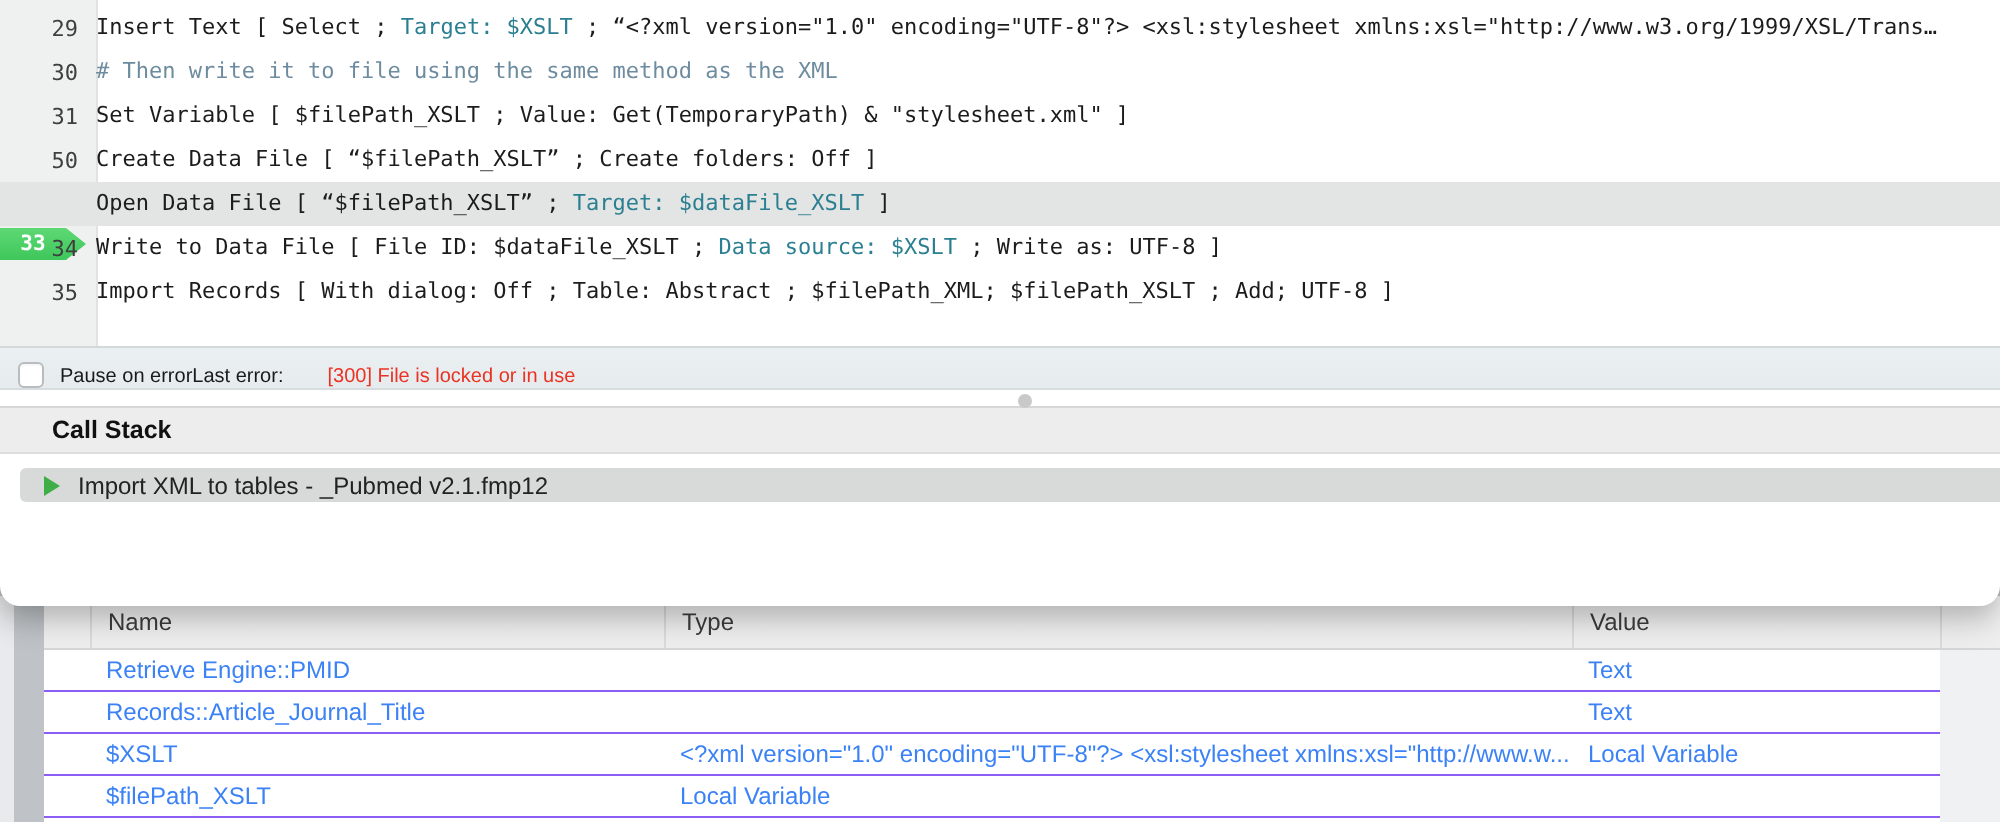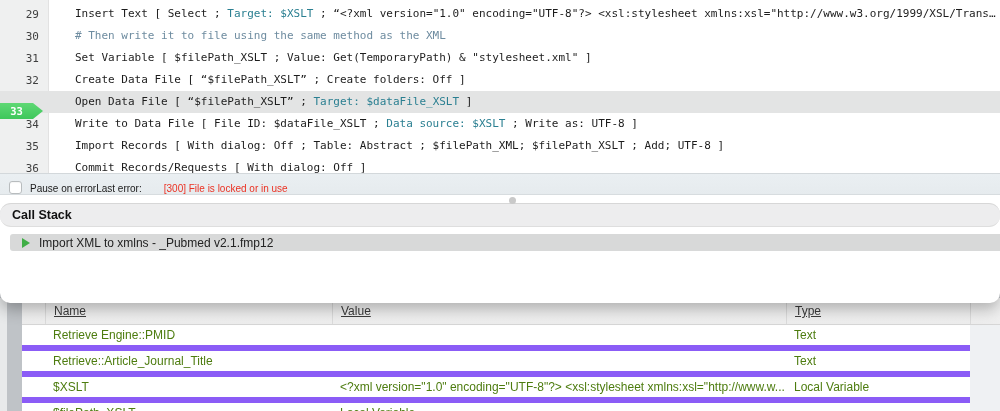--- a/index.html
+++ b/index.html
@@ -15,53 +15,53 @@
     background:#fff;
   }
   .dv-underlay-left{position:absolute;left:0;top:298px;width:7px;height:113px;background:#e8eaeb;}
   .dv-header{
     display:grid;grid-template-columns:23px 287px 454px 184px 30px;
     height:26px;line-height:26px;
     background:linear-gradient(#f8f8f8,#eeeeee);
     border-bottom:1px solid #d6d6d6;
     color:#3c3c3c;font-size:12px;
   }
-  .dv-header .hcell{padding-left:8px;border-left:1px solid #dcdcdc;white-space:nowrap;overflow:hidden;text-decoration:underline;}
+  .dv-header .hcell{padding-left:8px;border-left:1px solid #dcdcdc;white-space:nowrap;overflow:hidden;}
   .dv-header .hcell:first-child{border-left:none;}
   .dv-rows{position:relative;}
   .dv-right-strip{position:absolute;right:0;top:0;width:30px;height:86px;background:#eff1f3;}
   .dv-row{
     display:grid;grid-template-columns:23px 287px 454px 184px 30px;
-    height:20px;line-height:20px;font-size:12px;color:#4d7c0f;
-    border-bottom:6px solid #8b5cf6;background:#fff;
+    height:20px;line-height:20px;font-size:12px;color:#3b82f6;
+    border-bottom:1px solid #8b5cf6;background:#fff;
   }
   .dv-row .cell{padding-left:8px;white-space:nowrap;overflow:hidden;}
   
   .dbg-window{
     position:absolute;left:0;top:0;width:1000px;height:303px;
     background:#fff;border-radius:0 0 10px 10px;
     box-shadow:0 6px 16px rgba(0,0,0,.30);
   }
   
   .script-pane{position:relative;height:173px;overflow:hidden;padding-top:3px;box-sizing:border-box;}
   .gutter-bg{position:absolute;left:0;top:0;width:48px;height:173px;background:#eff0f0;border-right:1px solid #e2e2e2;}
   .script-line{position:relative;display:flex;height:22px;line-height:22px;align-items:center;}
   .script-line.current{background:#e3e4e4;}
   .gutter-cell{width:48px;flex:0 0 48px;text-align:right;box-sizing:border-box;padding-right:9px;position:relative;z-index:2;}
   .line-num{font-family:"DejaVu Sans Mono",monospace;font-size:11px;color:#3f3f3f;}
   .line-badge{
-    position:absolute;left:0;top:1px;width:43px;height:16px;
+    position:absolute;left:0;top:12px;width:43px;height:16px;
     background:linear-gradient(#5ed874,#3ec75b);
     clip-path:polygon(0 0,33px 0,43px 50%,33px 100%,0 100%);
     color:#fff;font-size:10.5px;font-weight:bold;line-height:16px;text-align:center;
     padding-right:10px;box-sizing:border-box;
     font-family:"DejaVu Sans Mono",monospace;
   }
   .code-cell{
-    flex:1;padding-left:27px;white-space:pre;overflow:hidden;
+    flex:1;white-space:pre;overflow:hidden;
     font-family:"DejaVu Sans Mono","Liberation Mono",monospace;font-size:11px;
   }
   .seg-k{color:#1c1c1c;}
   .seg-p{color:#2a7f91;}
   .seg-comment{color:#6e8ca0;}
   
   .status-bar{
     height:20px;border-top:1px solid #d3d8db;border-bottom:1px solid #d7dcdf;
     background:linear-gradient(#eaeff2,#e6ebee);
     display:flex;align-items:flex-end;font-size:10px;color:#1a1a1a;
@@ -72,56 +72,56 @@
   }
   .last-error-label{color:#1a1a1a;}
   .last-error-value{margin-left:6px;color:#eb3223;padding-left:16px;}
   
   .splitter{height:8px;background:#fff;position:relative;}
   .splitter-dot{position:absolute;left:509px;top:2px;width:7px;height:7px;border-radius:50%;background:#c9c9c9;}
   
   .cs-header{
     height:22px;line-height:22px;background:#ededee;
     border-top:1px solid #d7d7d7;border-bottom:1px solid #dedede;
-    font-size:12.5px;font-weight:bold;color:#111;padding-left:12px;border-radius:11px;
+    font-size:12.5px;font-weight:bold;color:#111;padding-left:26px;
   }
   .cs-body{padding-top:7px;}
   .cs-row{
     margin-left:10px;height:17px;background:#d8d9d9;border-radius:3px 0 0 3px;
     display:flex;align-items:center;font-size:12px;color:#222;
   }
   .play-icon{
     width:0;height:0;margin-left:12px;margin-right:9px;
     border-left:8px solid #3fae46;border-top:5px solid transparent;border-bottom:5px solid transparent;
   }
 </style>
 </head>
 <body>
 
 <div class="dv-underlay-left"></div>
 
 <div class="dv-window">
   <div class="dv-header">
     <div class="hcell"></div>
     <div class="hcell">Name</div>
+    <div class="hcell">Type</div>
     <div class="hcell">Value</div>
-    <div class="hcell">Type</div>
     <div class="hcell"></div>
   </div>
   <div class="dv-rows" id="dv-rows">
     <div class="dv-row">
         <div class="cell"></div>
         <div class="cell">Retrieve Engine::PMID</div>
         <div class="cell"></div>
         <div class="cell">Text</div>
         <div class="cell"></div>
       </div>
       <div class="dv-row">
         <div class="cell"></div>
-        <div class="cell">Retrieve::Article_Journal_Title</div>
+        <div class="cell">Records::Article_Journal_Title</div>
         <div class="cell"></div>
         <div class="cell">Text</div>
         <div class="cell"></div>
       </div>
       <div class="dv-row">
         <div class="cell"></div>
         <div class="cell">$XSLT</div>
         <div class="cell">&lt;?xml version="1.0" encoding="UTF-8"?&gt; &lt;xsl:stylesheet xmlns:xsl="http://www.w...</div>
         <div class="cell">Local Variable</div>
         <div class="cell"></div>
@@ -147,57 +147,53 @@
         </div>
         <div class="script-line">
           <div class="gutter-cell"><span class="line-num">30</span></div>
           <div class="code-cell"><span class="seg-comment"># Then write it to file using the same method as the XML</span></div>
         </div>
         <div class="script-line">
           <div class="gutter-cell"><span class="line-num">31</span></div>
           <div class="code-cell"><span class="seg-k">Set Variable [ $filePath_XSLT ; Value: Get(TemporaryPath) &amp; "stylesheet.xml" ]</span></div>
         </div>
         <div class="script-line">
-          <div class="gutter-cell"><span class="line-num">32</span></div>
+          <div class="gutter-cell"><span class="line-num">50</span></div>
           <div class="code-cell"><span class="seg-k">Create Data File [ “$filePath_XSLT” ; Create folders: Off ]</span></div>
         </div>
         <div class="script-line current">
           <div class="gutter-cell">
             <div class="line-badge">33</div>
           </div>
           <div class="code-cell"><span class="seg-k">Open Data File [ “$filePath_XSLT” ; </span><span class="seg-p">Target: $dataFile_XSLT</span><span class="seg-k"> ]</span></div>
         </div>
         <div class="script-line">
           <div class="gutter-cell"><span class="line-num">34</span></div>
           <div class="code-cell"><span class="seg-k">Write to Data File [ File ID: $dataFile_XSLT ; </span><span class="seg-p">Data source: $XSLT</span><span class="seg-k"> ; Write as: UTF-8 ]</span></div>
         </div>
         <div class="script-line">
           <div class="gutter-cell"><span class="line-num">35</span></div>
           <div class="code-cell"><span class="seg-k">Import Records [ With dialog: Off ; Table: Abstract ; $filePath_XML; $filePath_XSLT ; Add; UTF-8 ]</span></div>
-        </div>
-        <div class="script-line">
-          <div class="gutter-cell"><span class="line-num">36</span></div>
-          <div class="code-cell"><span class="seg-k">Commit Records/Requests [ With dialog: Off ]</span></div>
         </div>
       </div>
   </div>
 
   <div class="status-bar">
     <div class="checkbox"></div>
     <span>Pause on error</span>
     <span class="last-error-label">Last error:</span>
     <span class="last-error-value">[300] File is locked or in use</span>
   </div>
 
   <div class="splitter">
     <div class="splitter-dot"></div>
   </div>
 
   <div class="cs-header">Call Stack</div>
 
   <div class="cs-body" id="cs-body">
       <div class="cs-row">
         <div class="play-icon"></div>
-        <span class="cs-label">Import XML to xmlns - _Pubmed v2.1.fmp12</span>
+        <span class="cs-label">Import XML to tables - _Pubmed v2.1.fmp12</span>
       </div>
     </div>
 
 </div>
 
 </body></html>

